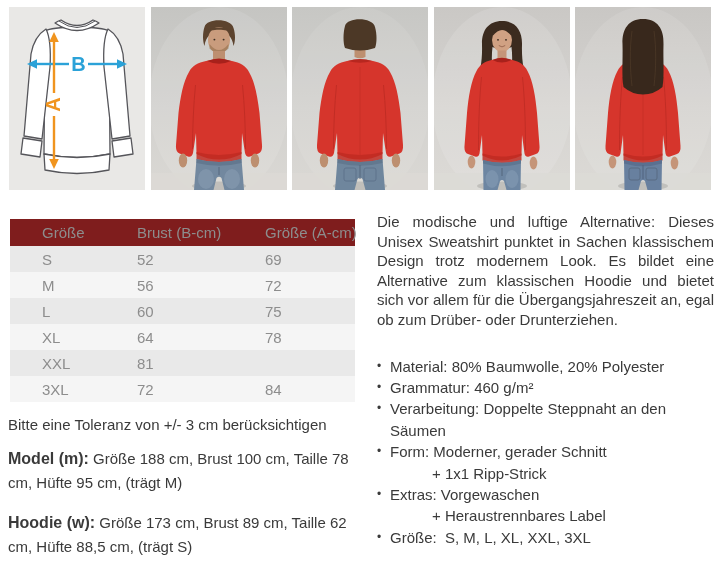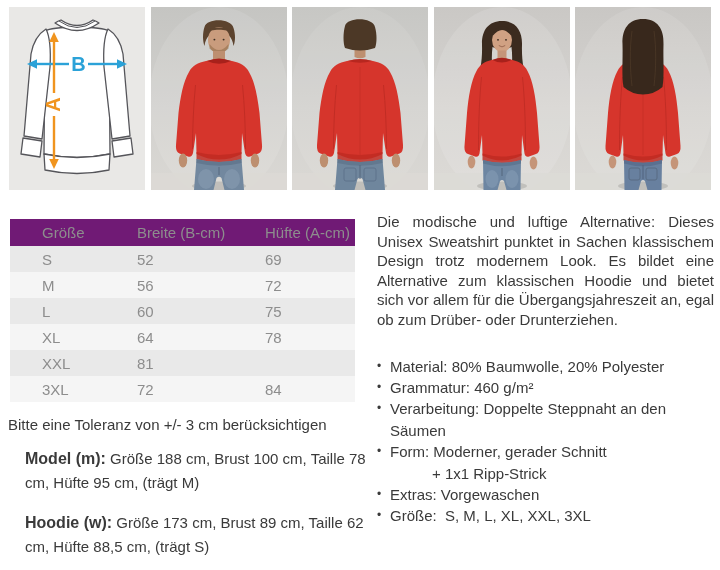--- a/index.html
+++ b/index.html
@@ -7,29 +7,29 @@
   #stage{position:relative;width:720px;height:570px;background:#fff;overflow:hidden;}
 
   
   .gallery{position:absolute;left:9px;top:7px;width:702px;height:183px;display:flex;justify-content:space-between;}
   .tile{width:136px;height:183px;overflow:hidden;}
   .tile svg{display:block;width:136px;height:183px;}
 
   
   .size-table{position:absolute;left:10px;top:219px;width:345px;font-size:15px;color:#8d8d8d;}
   .t-row{display:grid;grid-template-columns:127px 128px 1fr;align-items:center;height:26px;}
-  .t-row.head{height:27px;background:#701a75;}
+  .t-row.head{height:27px;background:#7f1d1d;}
   .t-row.shade{background:#e9e9e9;}
   .t-row.light{background:#f5f5f5;}
   .t-cell{white-space:nowrap;}
   .t-cell.c1{padding-left:32px;}
 
   
   .tolerance{position:absolute;left:8px;top:415px;width:352px;font-size:15px;line-height:20px;}
-  .model-block{position:absolute;left:25px;width:356px;font-size:15px;line-height:24px;}
+  .model-block{position:absolute;left:8px;width:356px;font-size:15px;line-height:24px;}
   .model-m{top:447px;}
   .model-w{top:511px;}
   .model-block b{font-size:16px;}
 
   
   .right-col{position:absolute;left:377px;top:212px;width:337px;}
   .description{font-size:15px;line-height:19.6px;text-align:justify;text-align-last:left;}
   .features{margin-top:26px;}
   .feature{display:flex;font-size:15px;line-height:21.4px;}
   .feature .dot{width:13px;flex:none;font-size:12px;line-height:21.4px;color:#3a3a3a;}
@@ -230,22 +230,22 @@
               <rect x="71" y="161" width="11" height="12" rx="2"></rect>
           </g>
         </g>
       </svg>
     </div>
   </div>
 
   <div class="size-table">
     <div class="t-row head">
       <div class="t-cell c1">Größe</div>
-      <div class="t-cell">Breite (B-cm)</div>
-      <div class="t-cell">Hüfte (A-cm)</div>
+      <div class="t-cell">Brust (B-cm)</div>
+      <div class="t-cell">Größe (A-cm)</div>
     </div>
     <div class="t-row shade">
       <div class="t-cell c1">S</div>
       <div class="t-cell">52</div>
       <div class="t-cell">69</div>
     </div>
     <div class="t-row light">
       <div class="t-cell c1">M</div>
       <div class="t-cell">56</div>
       <div class="t-cell">72</div>
@@ -300,20 +300,23 @@
         <span class="dot">•</span>
         <span class="feature-text">Form: Moderner, gerader Schnitt</span>
       </div>
       <div class="feature indent">
         <span class="feature-text">+ 1x1 Ripp-Strick</span>
       </div>
       <div class="feature">
         <span class="dot">•</span>
         <span class="feature-text">Extras: Vorgewaschen</span>
       </div>
+      <div class="feature indent">
+        <span class="feature-text">+ Heraustrennbares Label</span>
+      </div>
       <div class="feature">
         <span class="dot">•</span>
         <span class="feature-text">Größe:  S, M, L, XL, XXL, 3XL</span>
       </div>
     </div>
   </div>
 
 </div>
 
 </body></html>

